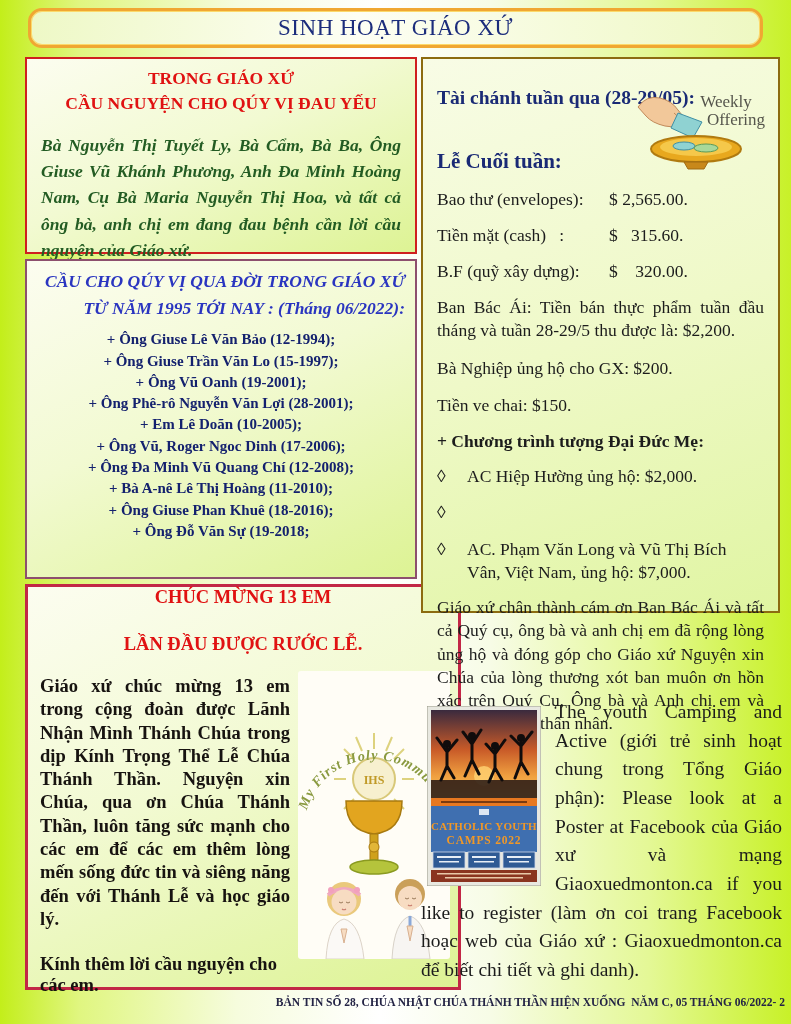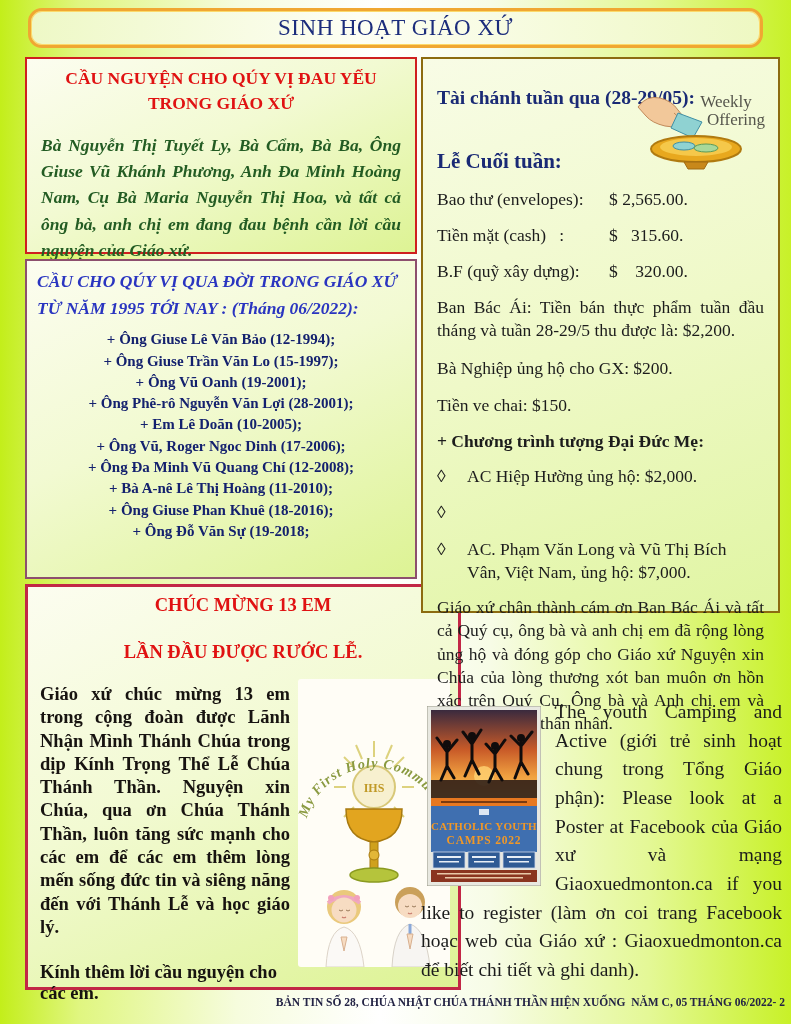--- a/index.html
+++ b/index.html
@@ -19,24 +19,24 @@
 
   .box { position:absolute; box-sizing:border-box;
     background:linear-gradient(155deg,#fcfdf0 0%,#f2fad2 45%,#ddf394 100%); }
 
   .box1 { left:25px; top:57px; width:392px; height:197px; border:2px solid #cf1f1f; padding:7px 14px; }
   .b1-title { color:#e01212; font-weight:bold; font-size:17.5px; text-align:center; line-height:1.45; }
   .b1-body { margin:15px 0 0; color:#235c23; font-style:italic; font-weight:bold; font-size:17.5px;
     line-height:1.5; text-align:justify; }
 
   .box2 { left:25px; top:259px; width:392px; height:320px; border:2px solid #8d4f6e; padding:7px 10px; }
-  .b2-title { color:#2a35c0; font-style:italic; font-weight:bold; font-size:17.5px; text-align:left; line-height:1.55; }
+  .b2-title { color:#2a35c0; font-style:italic; font-weight:bold; font-size:17.5px; text-align:right; line-height:1.55; }
   .b2-entries { margin-top:7px; text-align:center; color:#14216e; font-weight:bold; font-size:15px; line-height:1.42; }
 
-  .box3 { left:25px; top:584px; width:436px; height:406px; border:3px solid #c22746; padding:8px 12px; }
+  .box3 { left:25px; top:584px; width:436px; height:406px; border:3px solid #c22746; padding:0 12px; }
   .b3-title { color:#e01212; font-weight:bold; font-size:18.5px; text-align:center; }
   .b3-title2 { margin-top:26px; }
   .b3-flow { margin-top:20px; }
   .communion-fig { float:right; width:152px; height:288px; margin:-4px -4px 0 8px; }
   .b3-body { margin:0; color:#171310; font-weight:bold; font-size:18.5px; line-height:1.26; text-align:justify; }
   .b3-closing { margin:23px 0 0; color:#171310; font-weight:bold; font-size:18.5px; }
 
   .rbox { left:421px; top:57px; width:359px; height:556px; border:2px solid #8c6b10; padding:24px 14px;
     background:linear-gradient(160deg,#f8fce6 0%,#eff9c8 50%,#e0f5a2 100%); color:#1c1c1c; font-size:17.5px; }
   .r-title { margin:4px 0 0; font-size:19.5px; font-weight:bold; color:#1a2a75; }
@@ -62,22 +62,22 @@
 <body>
 
 <div class="page">
 
   <header class="banner">
     <h1>SINH HOẠT GIÁO XỨ</h1>
   </header>
 
   <section class="box box1">
     <div class="b1-title">
+      <div>TRONG GIÁO XỨ</div>
       <div>CẦU NGUYỆN CHO QÚY VỊ ĐAU YẾU</div>
-      <div>TRONG GIÁO XỨ</div>
     </div>
     <p class="b1-body">Bà Nguyễn Thị Tuyết Ly, Bà Cẩm, Bà Ba, Ông Giuse Vũ Khánh Phương, Anh Đa Minh Hoàng Nam, Cụ Bà Maria Nguyễn Thị Hoa, và tất cả ông bà, anh chị em đang đau bệnh cần lời cầu nguyện của Giáo xứ.</p>
   </section>
 
   <section class="box box2">
     <div class="b2-title">
       <div>CẦU CHO QÚY VỊ QUA ĐỜI TRONG GIÁO XỨ</div>
       <div>TỪ NĂM 1995 TỚI NAY : (Tháng 06/2022):</div>
     </div>
     <div class="b2-entries">

